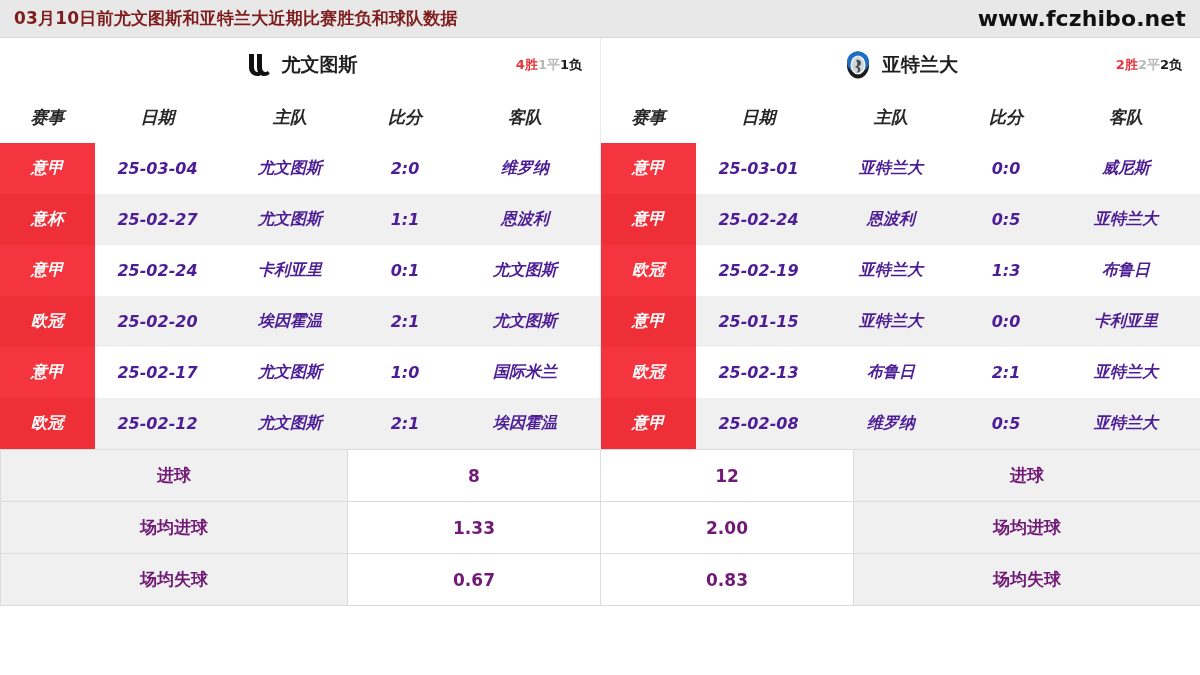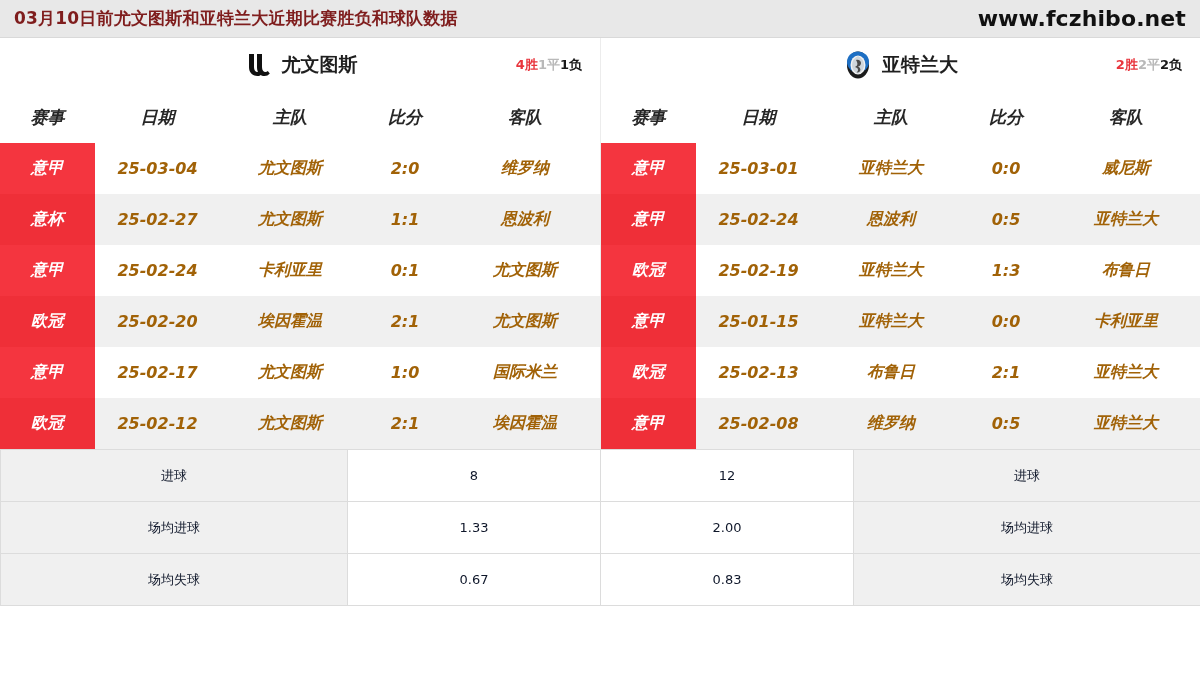--- a/index.html
+++ b/index.html
@@ -59,21 +59,21 @@
   .tables-row { display: flex; }
   .mtable { width: 600px; }
   .mtable.right { border-left: 1px solid #ececec; }
   .mtable table { width: 100%; border-collapse: collapse; table-layout: fixed; font-style: italic; }
   .mtable thead th {
     height: 52px; background: #ffffff;
     font-size: 17px; font-weight: 700; color: #262626;
     text-align: center; vertical-align: middle;
   }
   .mtable tbody td {
-    height: 51px; font-size: 16px; color: #a16207;
+    height: 51px; font-size: 16px; color: #4c1d95;
     text-align: center; vertical-align: middle;
     font-weight: 600;
   }
   .mtable tbody tr.odd td  { background: #ffffff; }
   .mtable tbody tr.even td { background: #f0f0f0; }
 
   td.badge {
     background: #f4353f !important;
     color: #ffffff !important;
     font-size: 16px; font-weight: 700;
@@ -90,21 +90,21 @@
 
   
   .stats {
     width: 1200px;
     border-collapse: collapse;
     table-layout: fixed;
     border-top: 1px solid #dcdcdc;
   }
   .stats td {
     height: 52px;
-    font-size: 13px; color: #0f172a; font-weight: 400;
+    font-size: 17px; color: #701a75; font-weight: 700;
     text-align: center; vertical-align: middle;
     border: 1px solid #dcdcdc;
   }
   .stats td.lab { background: #f0f0f0; }
   .stats td.val { background: #ffffff; }
   col.s-lab { width: 347px; }
   col.s-val { width: 253px; }
 </style>
 </head>
 <body>

